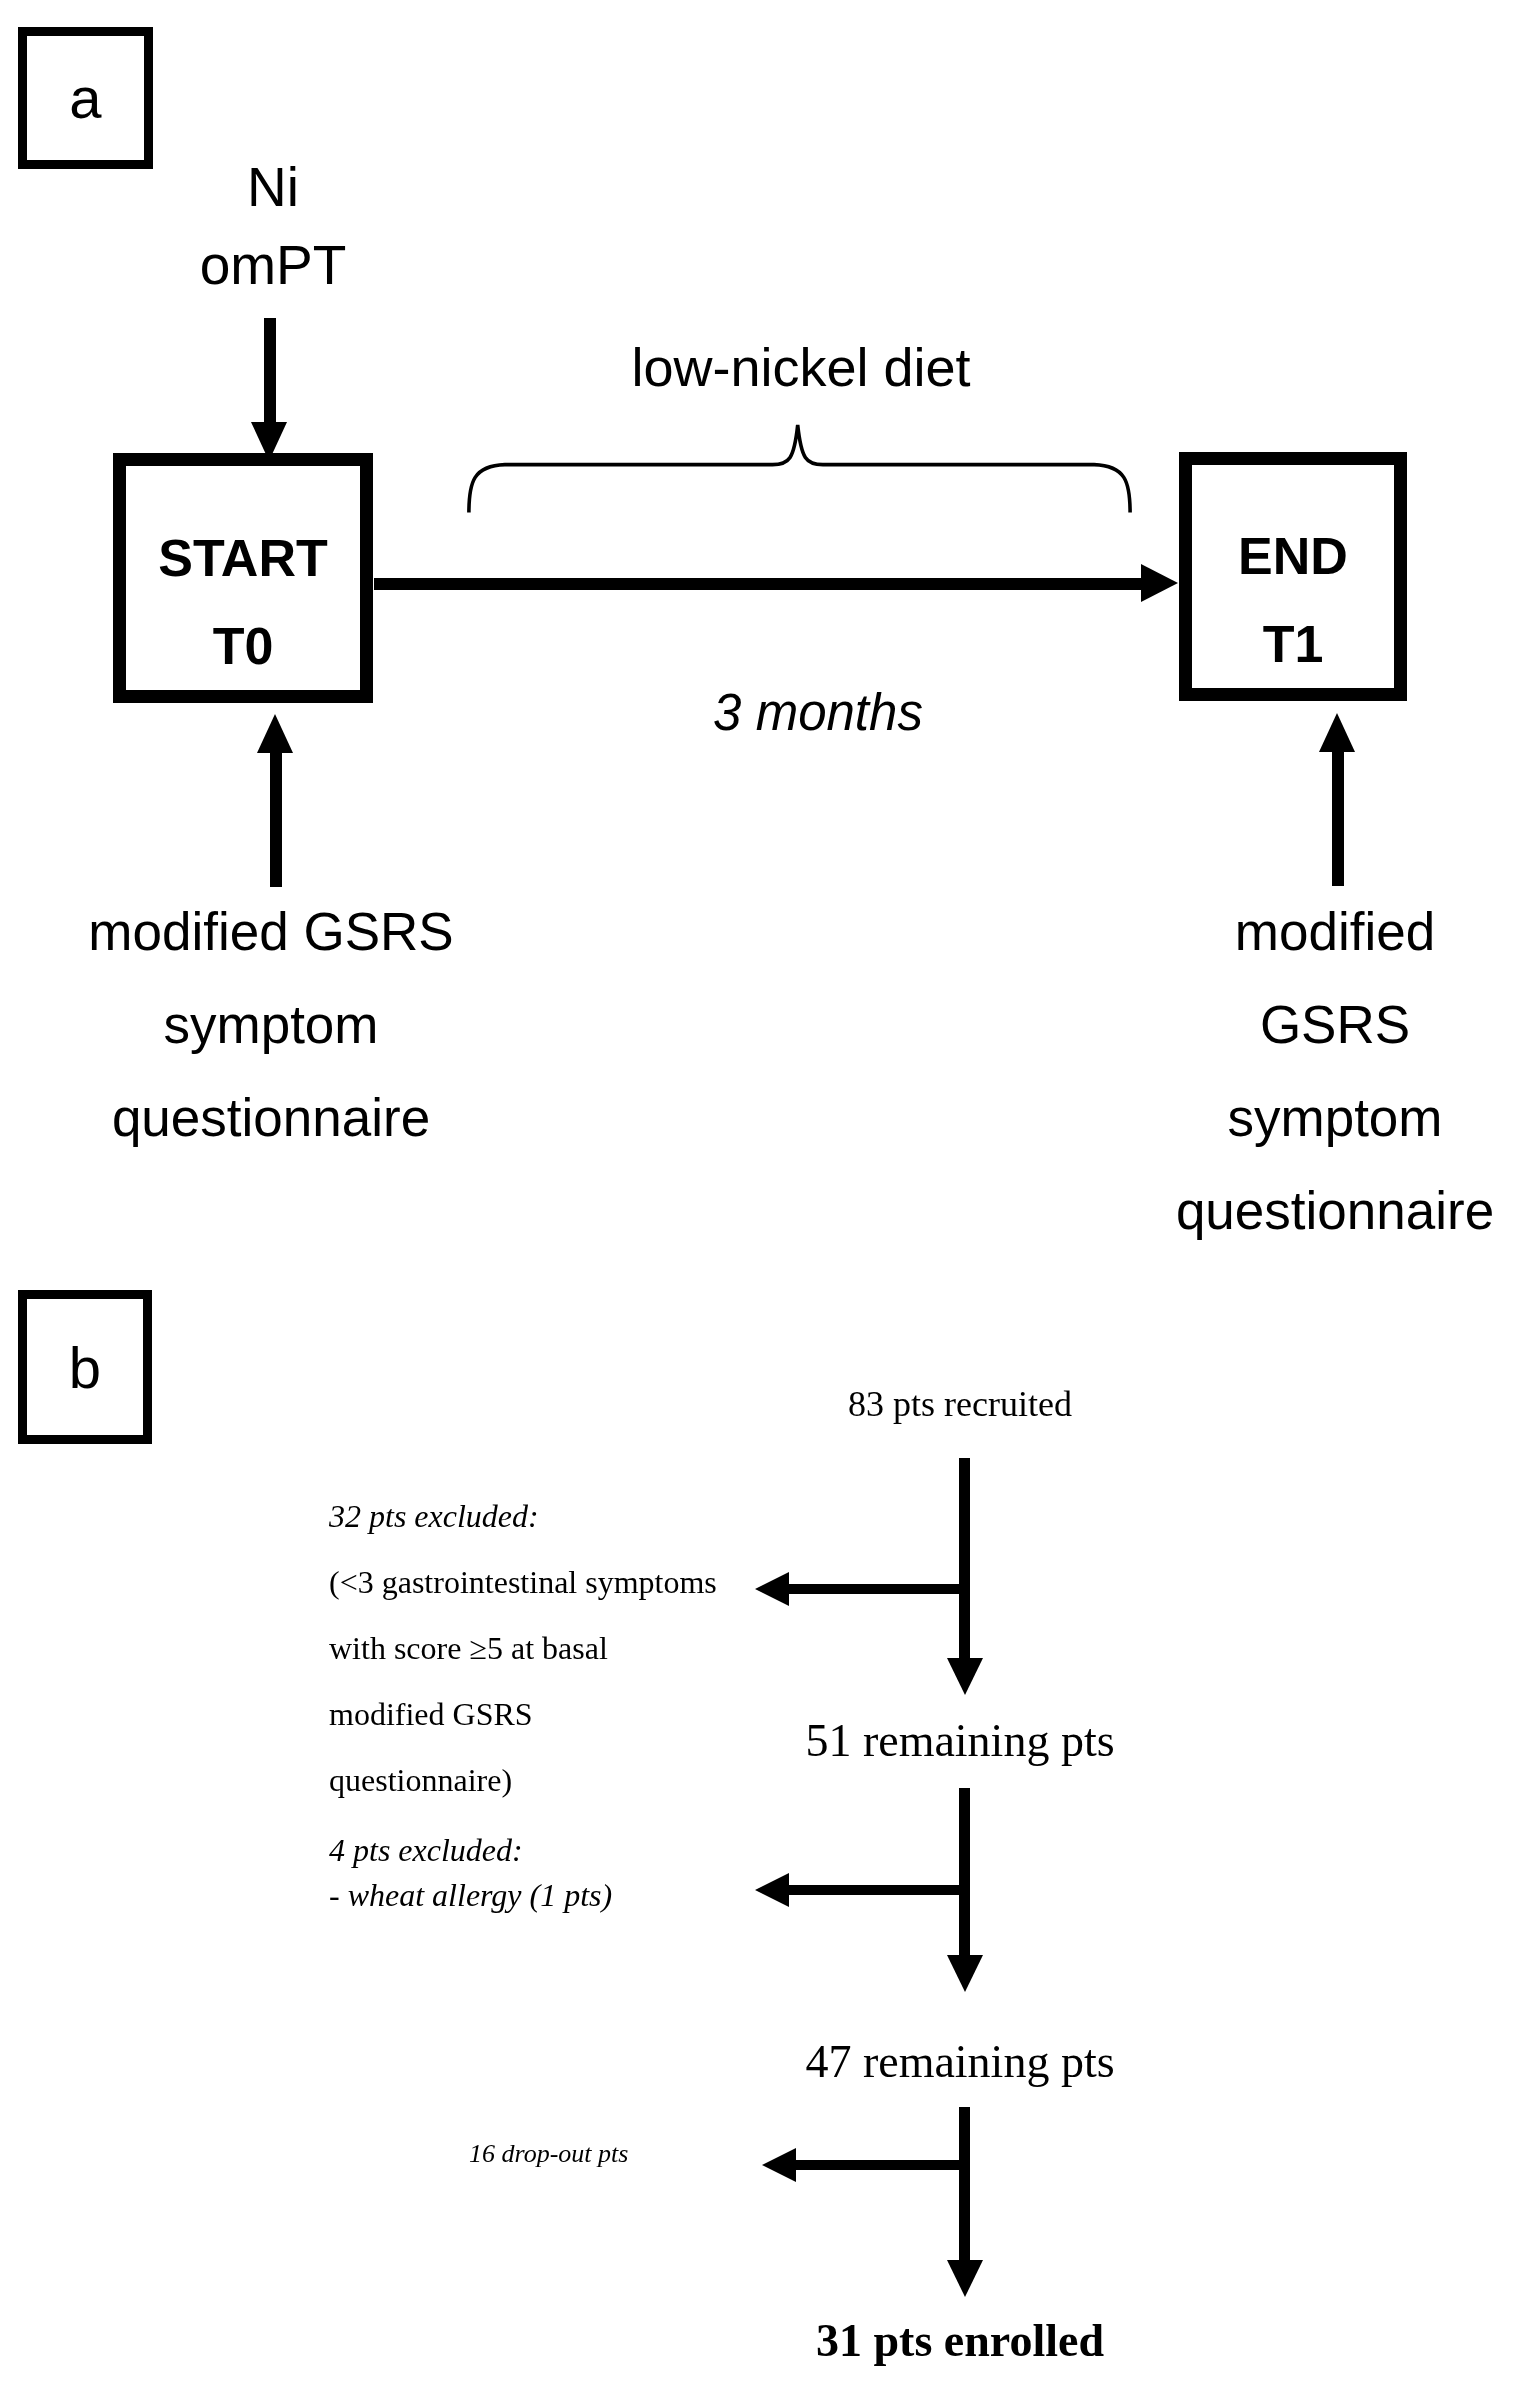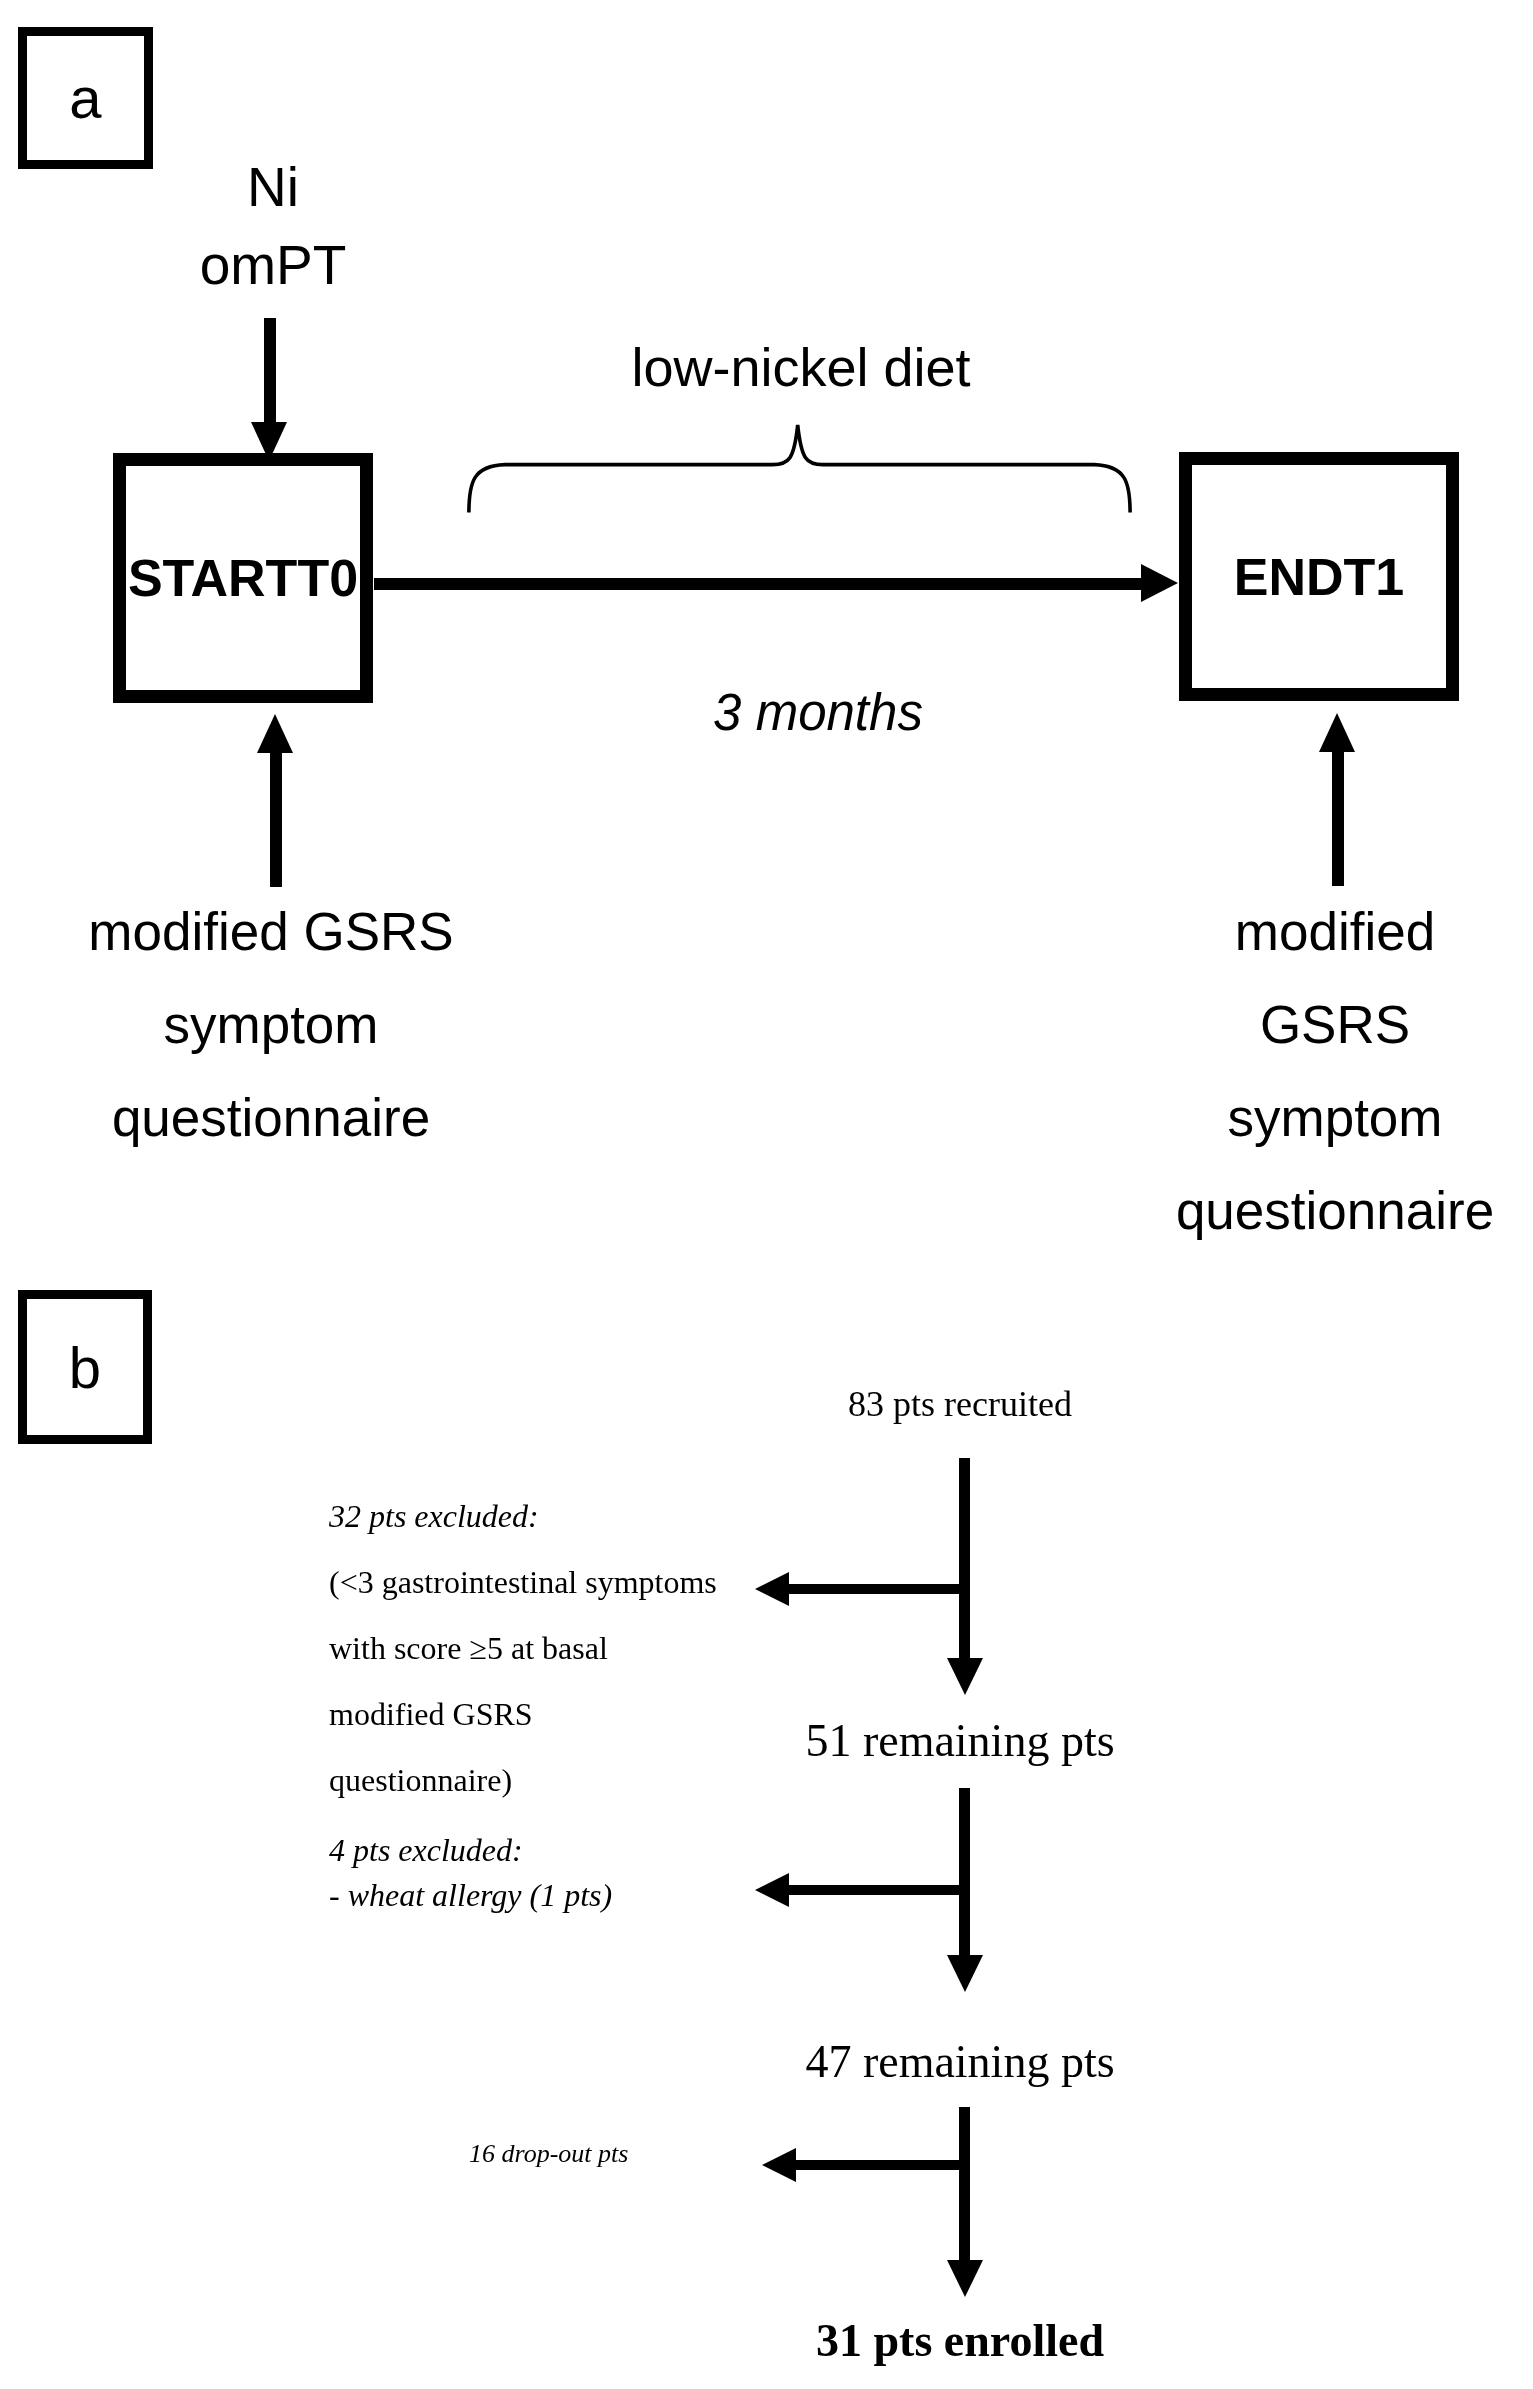--- a/index.html
+++ b/index.html
@@ -22,21 +22,21 @@
   
   .panel-label-box {
     border: 9px solid #000;
     box-sizing: border-box;
     display: flex; align-items: center; justify-content: center;
     font-size: 58px;
   }
   .flow-box {
     border: 13.3px solid #000;
     box-sizing: border-box;
-    display: flex; flex-direction: row; align-items: center; justify-content: center;
+    display: flex; flex-direction: column; align-items: center; justify-content: flex-end;
     font-weight: bold;
     font-size: 52px;
     line-height: 88px;
     text-align: center;
   }
 
   
   .stem { background: #000000; }
   .tri  { width: 0; height: 0; }
   .head-down  { border-left: 18.7px solid transparent; border-right: 18.7px solid transparent; border-top: 39px solid #000; }
@@ -70,21 +70,21 @@
 
   <svg class="abs" style="left:465px; top:419px;" width="669" height="96" viewBox="0 0 1110 160">
     <path d="M4,156 C4,104 12,78 64,76 L510,76 C538,76 546,66 552,10 C558,66 566,76 594,76 L1046,76 C1098,78 1106,104 1106,156" fill="none" stroke="#000000" stroke-width="6"></path>
   </svg>
 
   <div class="abs flow-box" style="left:113px; top:453px; width:260px; height:250px;">
     <div>START</div>
     <div>T0</div>
   </div>
 
-  <div class="abs flow-box" style="left:1179px; top:452px; width:280px; height:249px;">
+  <div class="abs flow-box" style="left:1179px; top:452px; width:228px; height:249px;">
     <div>END</div>
     <div>T1</div>
   </div>
 
   <div class="abs stem" style="left:374px; top:578px; width:768px; height:12px;"></div>
   <div class="abs tri head-right" style="left:1141px; top:564px;"></div>
 
   <div class="abs cx sans ital" style="left:818px; top:683px; font-size:51px;">3 months</div>
 
   <div class="abs tri head-up" style="left:257px; top:714px;"></div>

